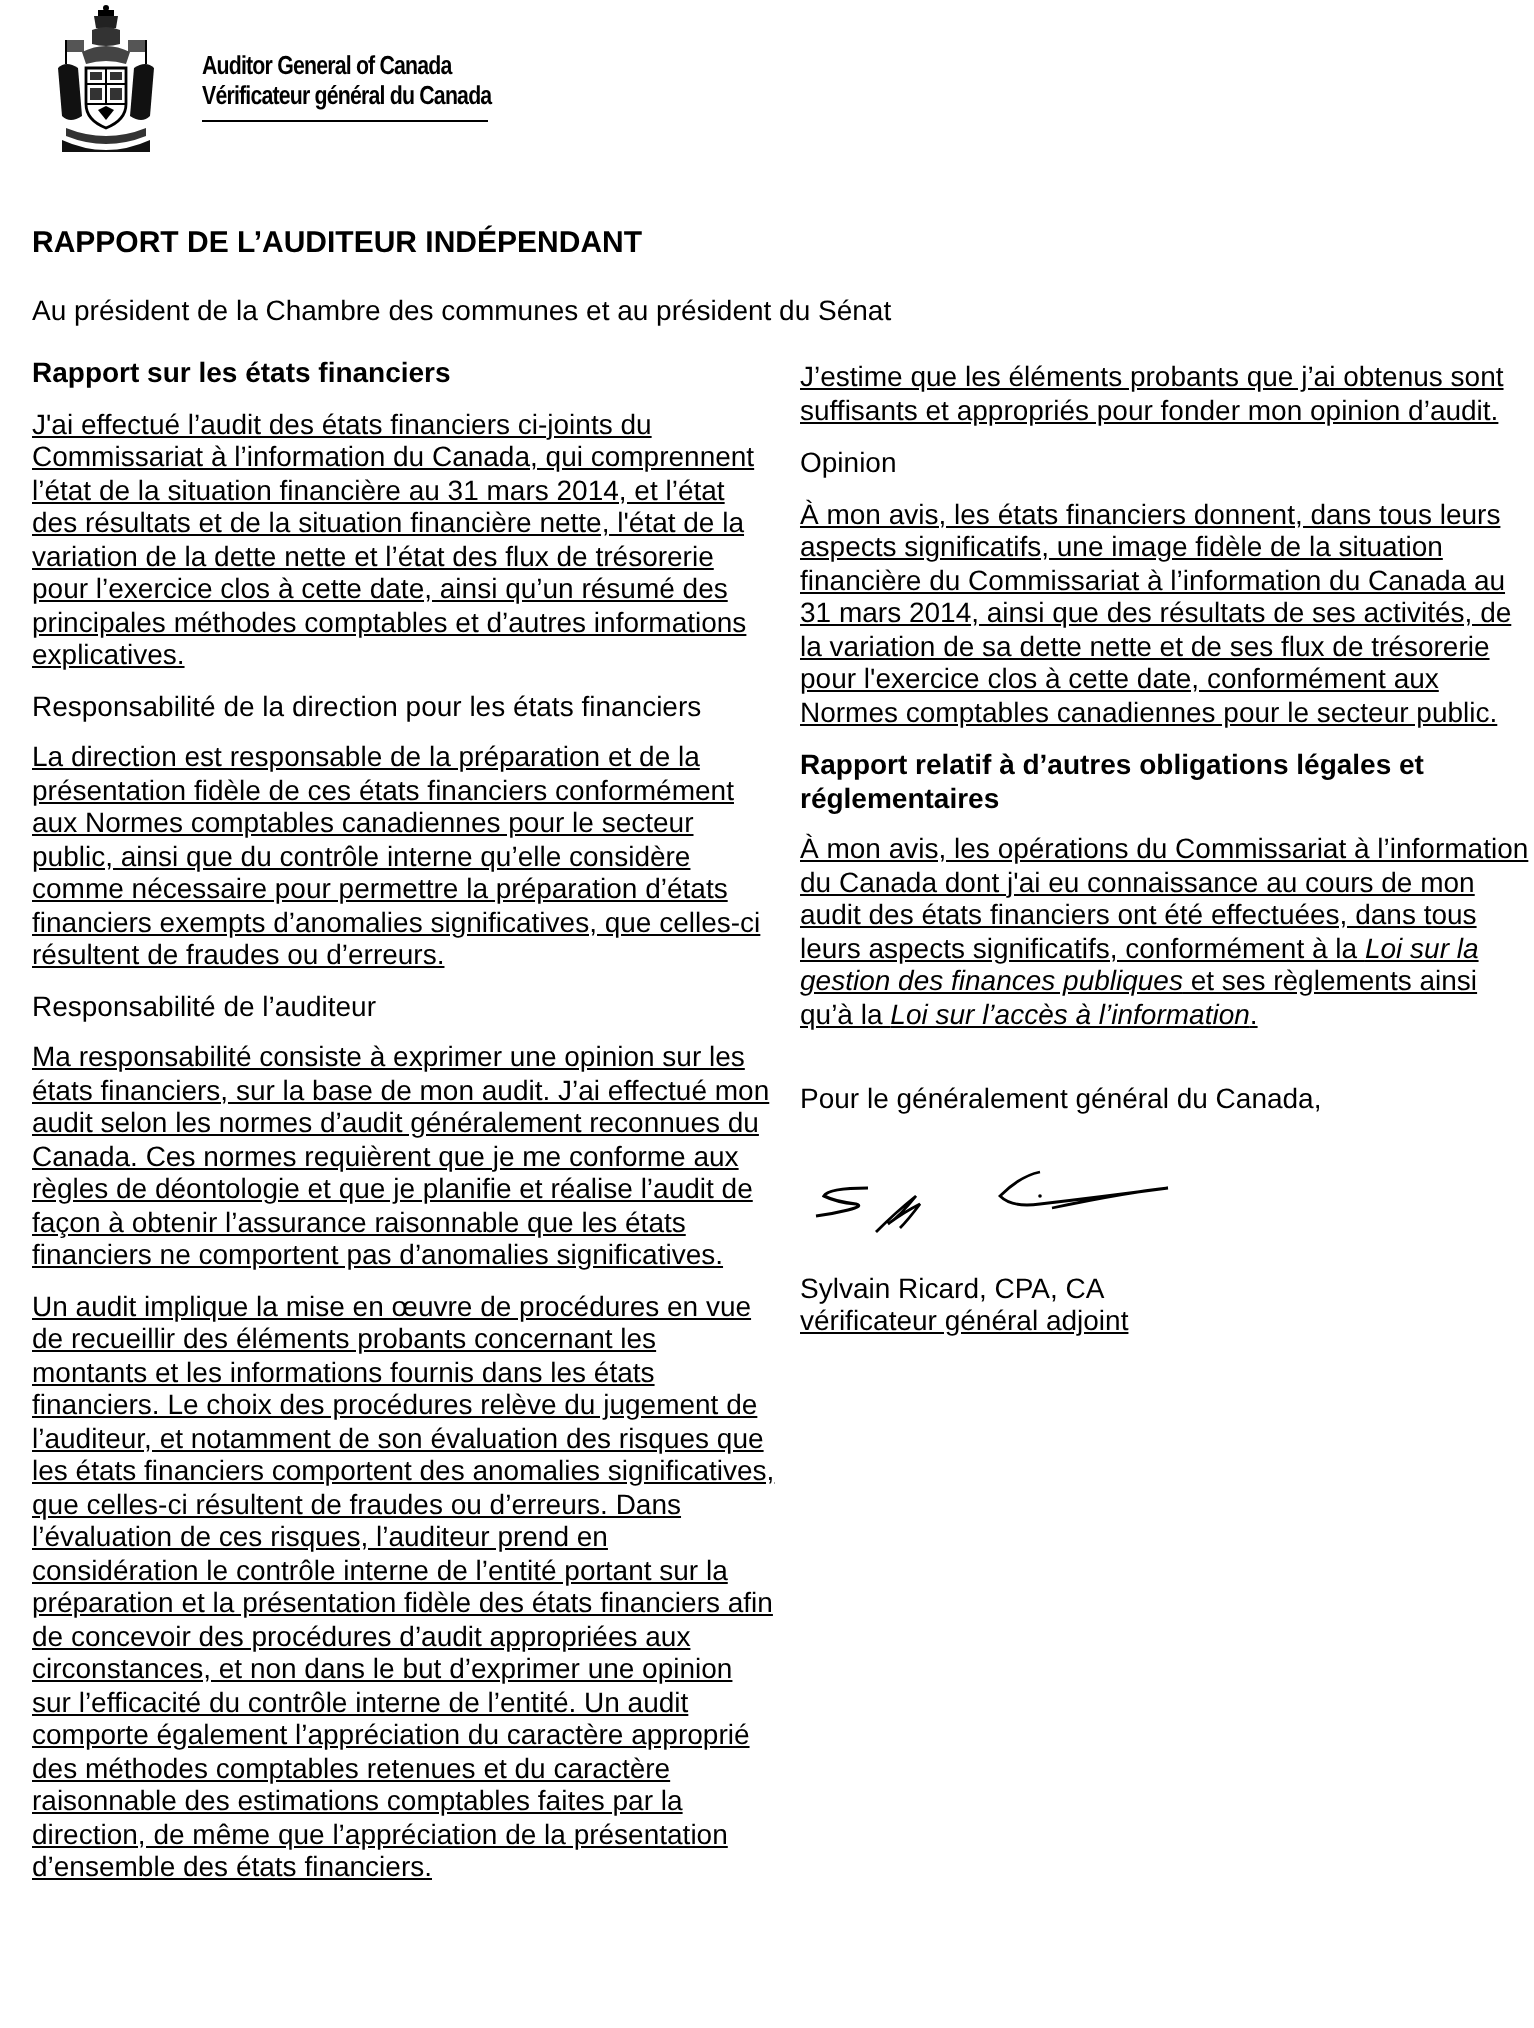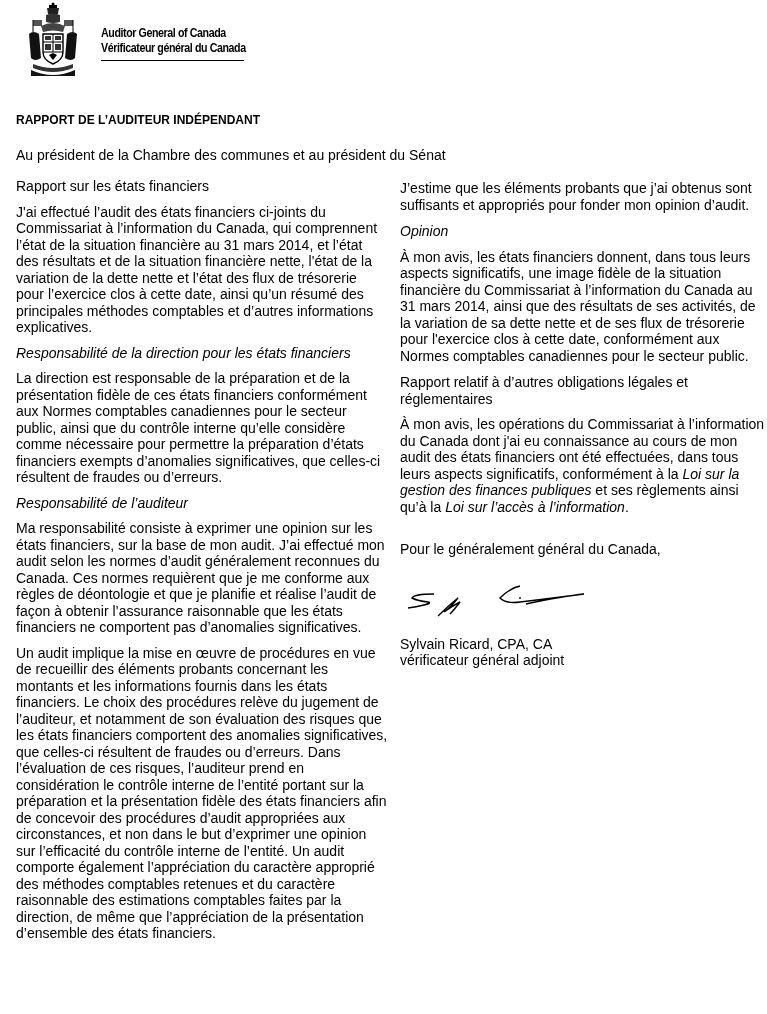--- a/index.html
+++ b/index.html
@@ -5,30 +5,30 @@
   html, body { margin: 0; padding: 0; background: #ffffff; }
   body {
     width: 767px; height: 1014px; position: relative; overflow: hidden;
     font-family: "Liberation Sans", sans-serif; color: #000;
   }
   .header { position: absolute; left: 0; top: 0; width: 767px; height: 80px; }
   .crest { position: absolute; left: 27px; top: 2px; width: 52px; height: 76px; }
   .agency { position: absolute; left: 101px; top: 25px; font-family: "Liberation Sans", sans-serif; font-size: 13px; line-height: 15px; font-weight: bold; letter-spacing: -0.5px; transform: scaleX(0.82); transform-origin: left top; }
   .agency-rule { position: absolute; left: 101px; top: 60px; width: 143px; height: 1px; background: #000; }
 
-  .report-title { position: absolute; left: 16px; top: 113px; font-size: 12px; font-weight: bold; margin: 0; }
+  .report-title { position: absolute; left: 16px; top: 113px; font-size: 15px; font-weight: bold; margin: 0; }
   .addressee { position: absolute; left: 16px; top: 147px; font-size: 14px; margin: 0; }
 
   .col { position: absolute; top: 178px; font-size: 14px; line-height: 16.5px; }
   .col-left { left: 16px; width: 372px; }
   .col-right { left: 400px; width: 365px; top: 180px; }
   .col p { margin: 0; }
-  .h-bold { font-weight: normal; margin-bottom: 9px !important; }
-  .h-ital { font-style: italic; margin-bottom: 9px !important; }
-  .para { margin-bottom: 9px !important; }
+  .h-bold { font-weight: bold; margin-bottom: 9px !important; }
+  .h-ital { margin-bottom: 9px !important; }
+  .para { margin-bottom: 9px !important; text-decoration: underline; }
   .col-right .para { margin-bottom: 10px !important; }
   .blank { height: 16px; }
   .signature { width: 200px; height: 50px; margin: 14px 0 14px 4px; display: block; }
 </style>
 </head>
 <body>
 
 <div class="header">
   <svg class="crest" viewBox="0 0 52 76">
 

